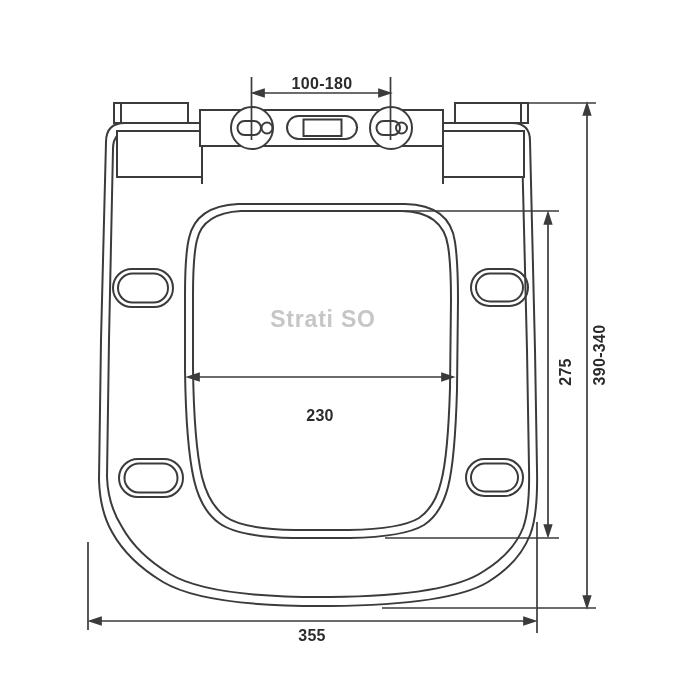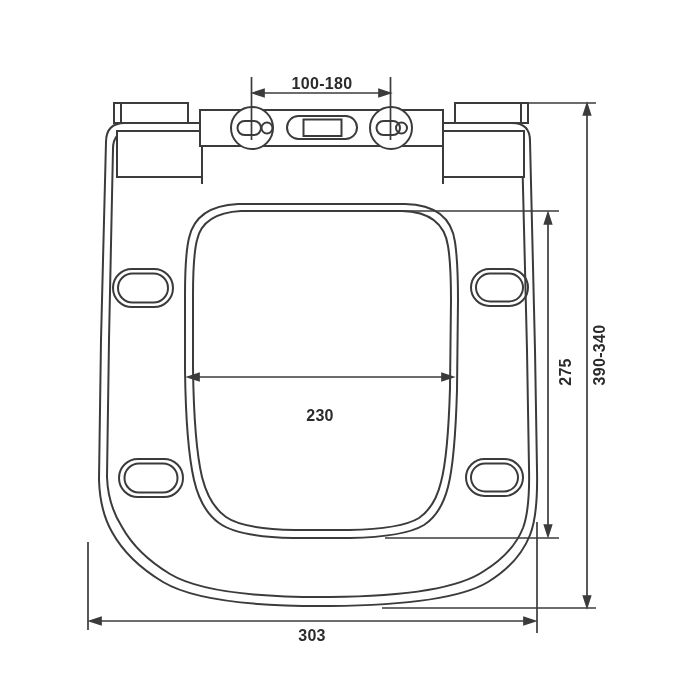--- a/index.html
+++ b/index.html
@@ -136,15 +136,16 @@
         <polygon points="90,621 101,617.5 101,624.5"></polygon>
         <polygon points="535,621 524,617.5 524,624.5"></polygon>
       </g>
     </g>
   </svg>
 
   <div class="dim-label lbl-hinge">100-180</div>
   <div class="dim-label lbl-innerw">230</div>
   <div class="dim-label vertical lbl-innerh">275</div>
   <div class="dim-label vertical lbl-overallh">390-340</div>
-  <div class="dim-label lbl-overallw">303</div>
+  <div class="dim-label lbl-overallw">355</div>
+  <div class="watermark lbl-product">Strati SO</div>
 
 </div>
 
 </body></html>

